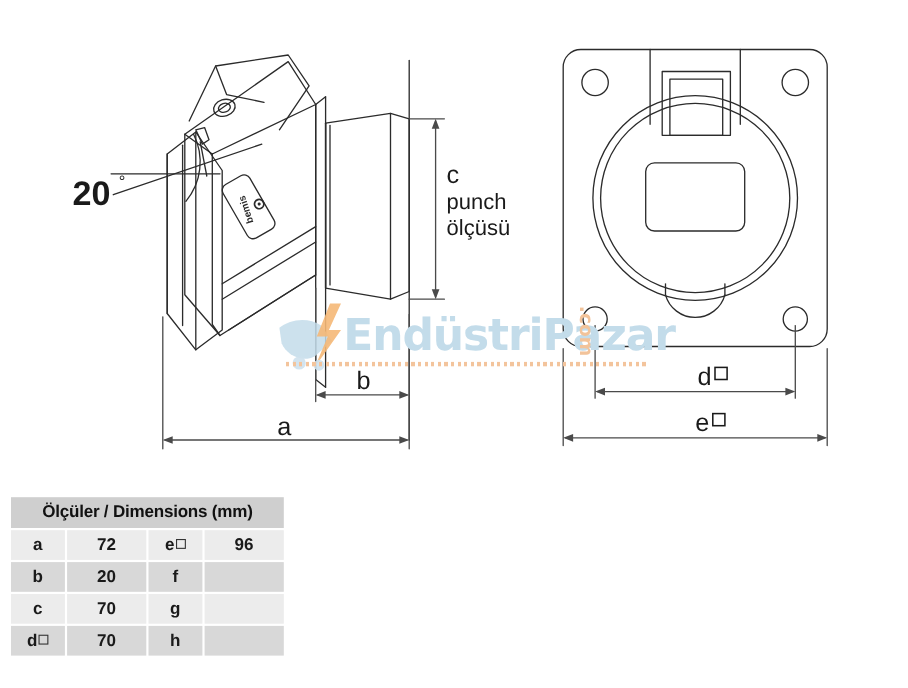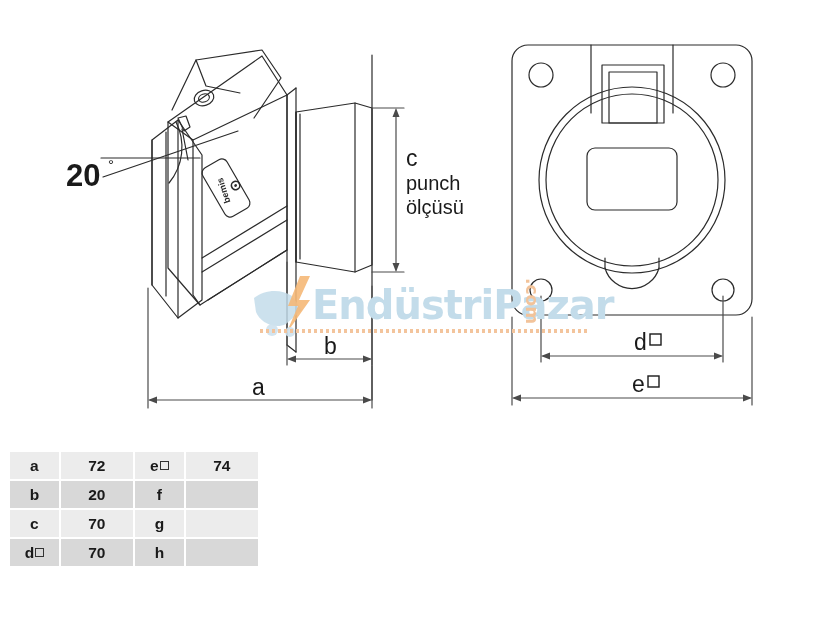--- a/index.html
+++ b/index.html
@@ -287,26 +287,29 @@
         <rect x="37" y="57" width="6" height="6"></rect>
       </g>
     </svg>
     <div id="wm-dots"></div>
     <div id="wm-text">EndüstriPazar</div>
     <div id="wm-dotcom">.com</div>
   </div>
 
   <table id="dims-table">
     <tbody>
+        <tr>
+      <th class="tbl-header" colspan="4">Ölçüler / Dimensions (mm)</th>
+    </tr>
 
     <tr>
       <td class="cell c-light col-key">a</td>
       <td class="cell c-light col-val">72</td>
       <td class="cell c-light col-key"><span>e</span><span class="sq"></span></td>
-      <td class="cell c-light col-val">74</td>
+      <td class="cell c-light col-val">96</td>
     </tr>
 
     <tr>
       <td class="cell c-dark col-key">b</td>
       <td class="cell c-dark col-val">20</td>
       <td class="cell c-dark col-key">f</td>
       <td class="cell c-dark col-val"></td>
     </tr>
 
     <tr>

